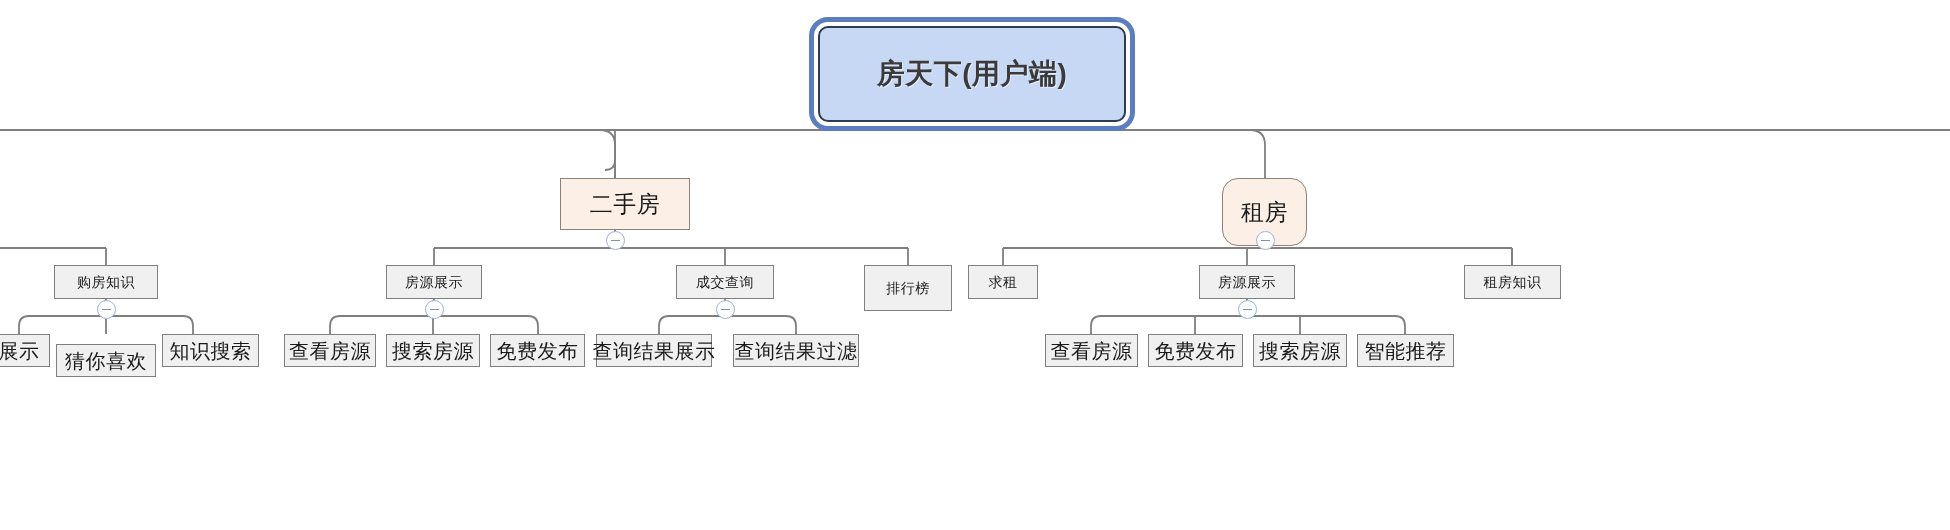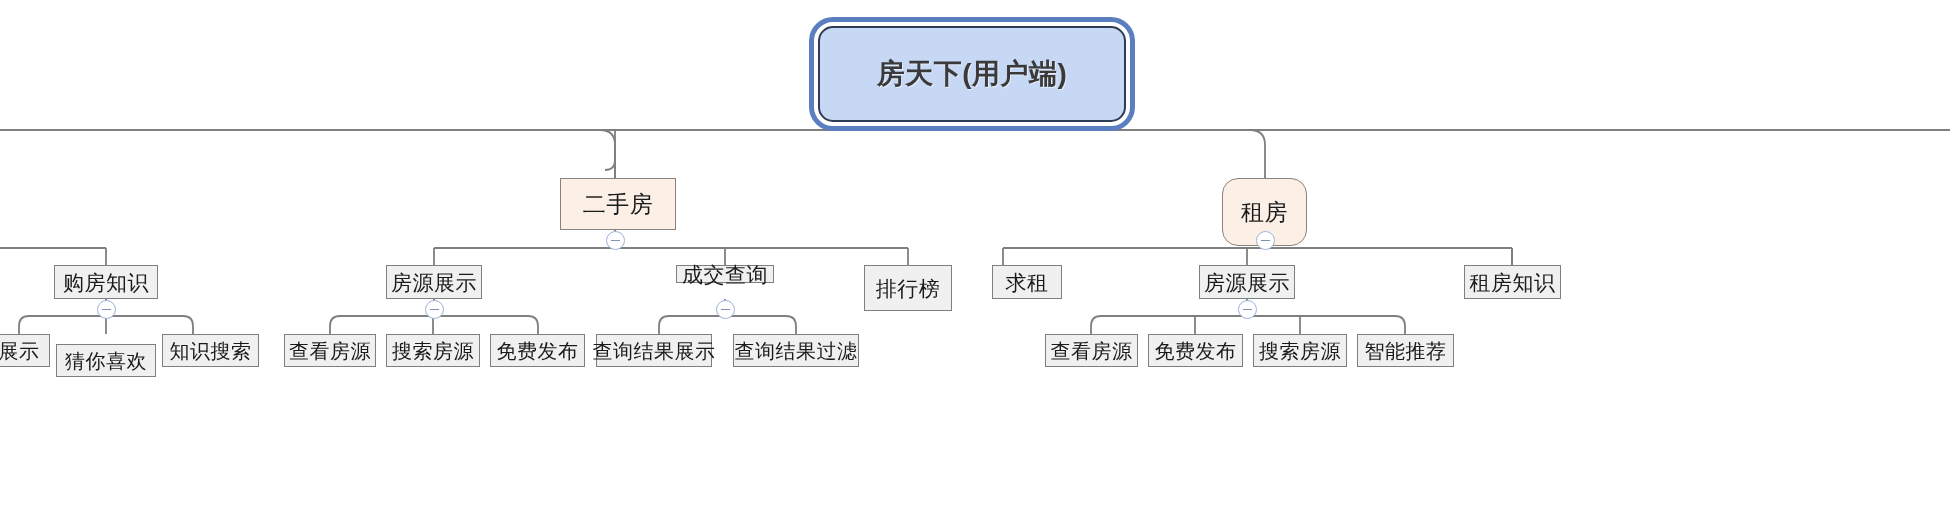--- a/index.html
+++ b/index.html
@@ -12,37 +12,37 @@
   #canvas{position:relative;width:1950px;height:530px;}
   svg.edges{position:absolute;left:0;top:0;width:1950px;height:530px;pointer-events:none;}
 
   .node{
     position:absolute;
     box-sizing:border-box;
     display:flex;align-items:center;justify-content:center;
     border:1.6px solid #7f7f7f;
     background:#f0f0f0;
     color:#1a1a1a;
-    font-size:21px;
+    font-size:14px;
     line-height:1;
     white-space:nowrap;
     letter-spacing:0.5px;
   }
   .node.leaf{font-size:20px;}
   .node.lvl2{
     background:#fcf0e6;
     border:1.6px solid #8c8279;
     font-size:23px;
   }
   .node.root{
     background:#c7d8f5;
     border:2px solid #2f3b52;
     outline:5px solid #5a7ec0;
     outline-offset:4px;
-    border-radius:15px;
+    border-radius:10px;
     font-size:28px;
     font-weight:bold;
     color:#3a3a3a;
     text-shadow:1px 1px 0 rgba(255,255,255,0.55);
   }
 
   .collapse{
     position:absolute;
     width:19px;height:19px;
     border-radius:50%;
@@ -104,48 +104,48 @@
       <path d="M1300 316 L1300 334"></path>
 
       <path d="M106 248 L106 265"></path>
       <path d="M0 248 L106 248"></path>
       <path d="M1512 248 L1512 265"></path>
     </g>
   </svg>
 
   <div class="node root" style="left:818px;top:26px;width:308px;height:96px;">房天下(用户端)</div>
 
-  <div class="node lvl2" style="left:560px;top:178px;width:116px;height:52px;">二手房</div>
+  <div class="node lvl2" style="left:560px;top:178px;width:130px;height:52px;">二手房</div>
   <div class="collapse" style="left:606px;top:231px;">
       <span class="bar"></span>
     </div>
 
   <div class="node lvl2" style="left:1222px;top:178px;width:85px;height:68px;border-radius:16px;">租房</div>
   <div class="collapse" style="left:1256px;top:231px;">
       <span class="bar"></span>
     </div>
 
   <div class="node" style="left:54px;top:265px;width:104px;height:34px;">购房知识</div>
   <div class="collapse" style="left:97px;top:300px;">
       <span class="bar"></span>
     </div>
 
   <div class="node" style="left:386px;top:265px;width:96px;height:34px;">房源展示</div>
   <div class="collapse" style="left:425px;top:300px;">
       <span class="bar"></span>
     </div>
 
-  <div class="node" style="left:676px;top:265px;width:98px;height:18px;">成交查询</div>
+  <div class="node" style="left:676px;top:265px;width:98px;height:34px;">成交查询</div>
   <div class="collapse" style="left:716px;top:300px;">
       <span class="bar"></span>
     </div>
 
   <div class="node" style="left:864px;top:265px;width:88px;height:46px;">排行榜</div>
 
-  <div class="node" style="left:968px;top:265px;width:70px;height:34px;margin-left:24px;">求租</div>
+  <div class="node" style="left:968px;top:265px;width:70px;height:34px;">求租</div>
 
   <div class="node" style="left:1199px;top:265px;width:96px;height:34px;">房源展示</div>
   <div class="collapse" style="left:1238px;top:300px;">
       <span class="bar"></span>
     </div>
 
   <div class="node" style="left:1464px;top:265px;width:97px;height:34px;">租房知识</div>
 
   <div class="node leaf" style="left:-12px;top:334px;width:62px;height:33px;">展示</div>
   <div class="node leaf" style="left:56px;top:344px;width:100px;height:33px;">猜你喜欢</div>

